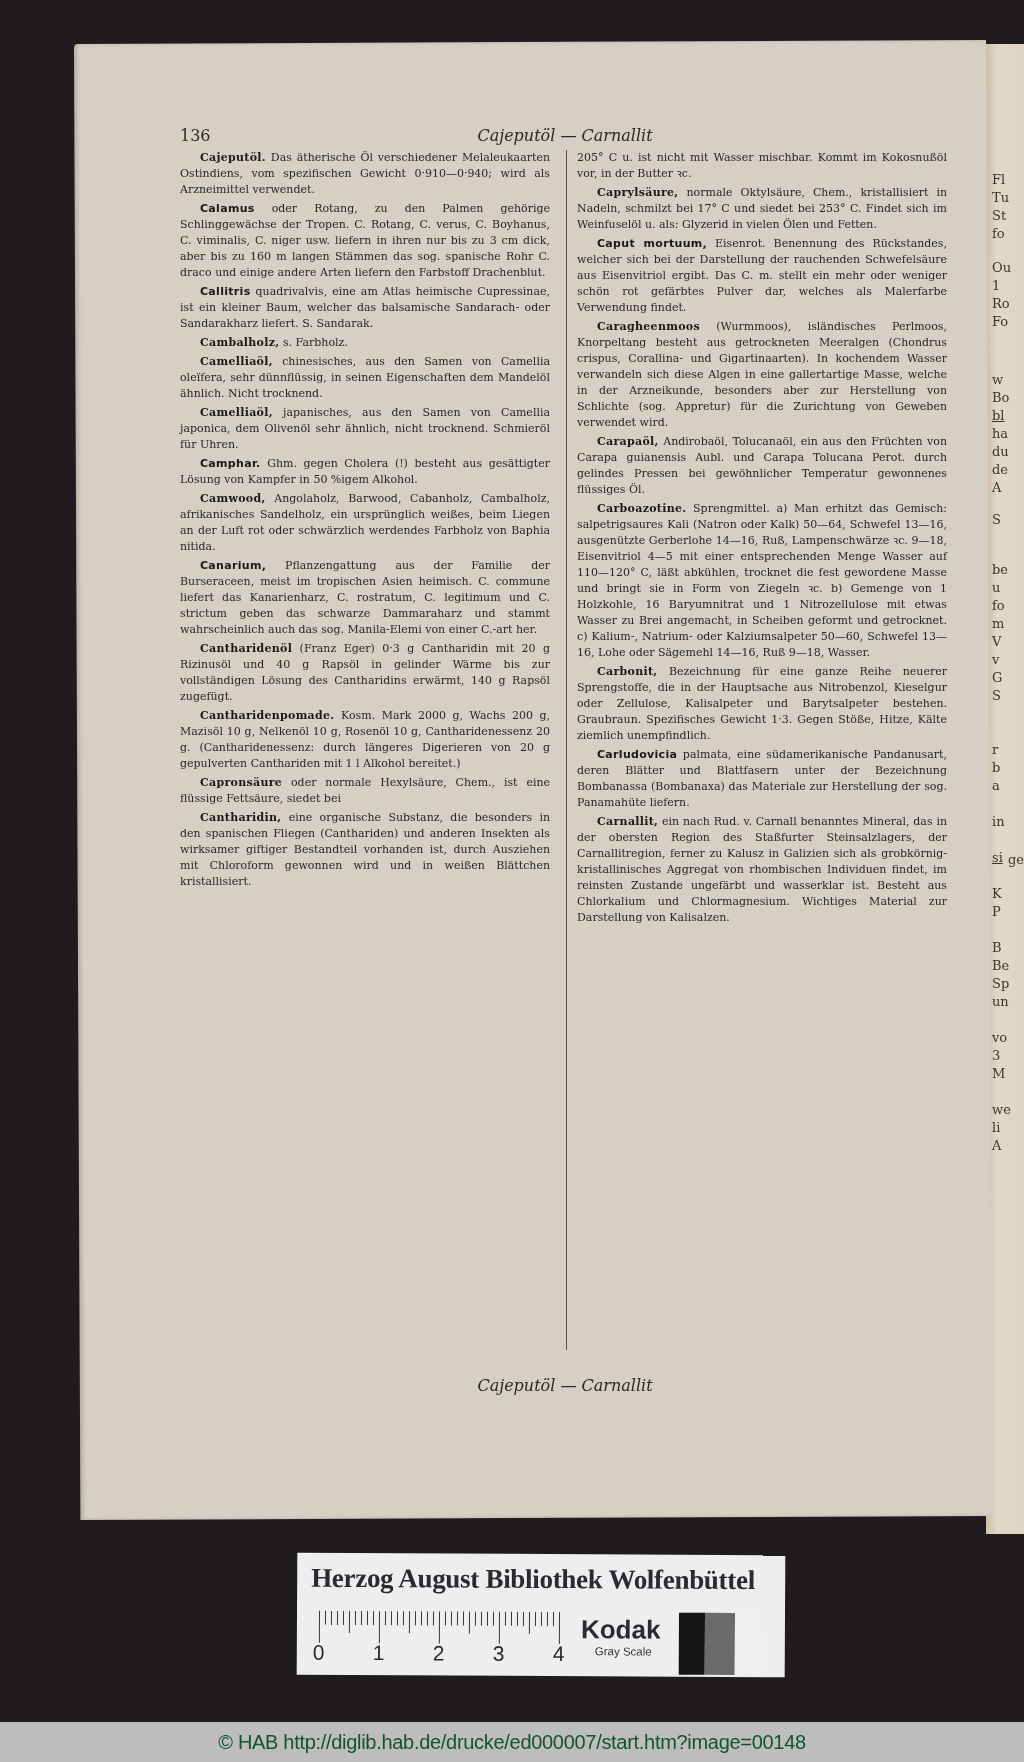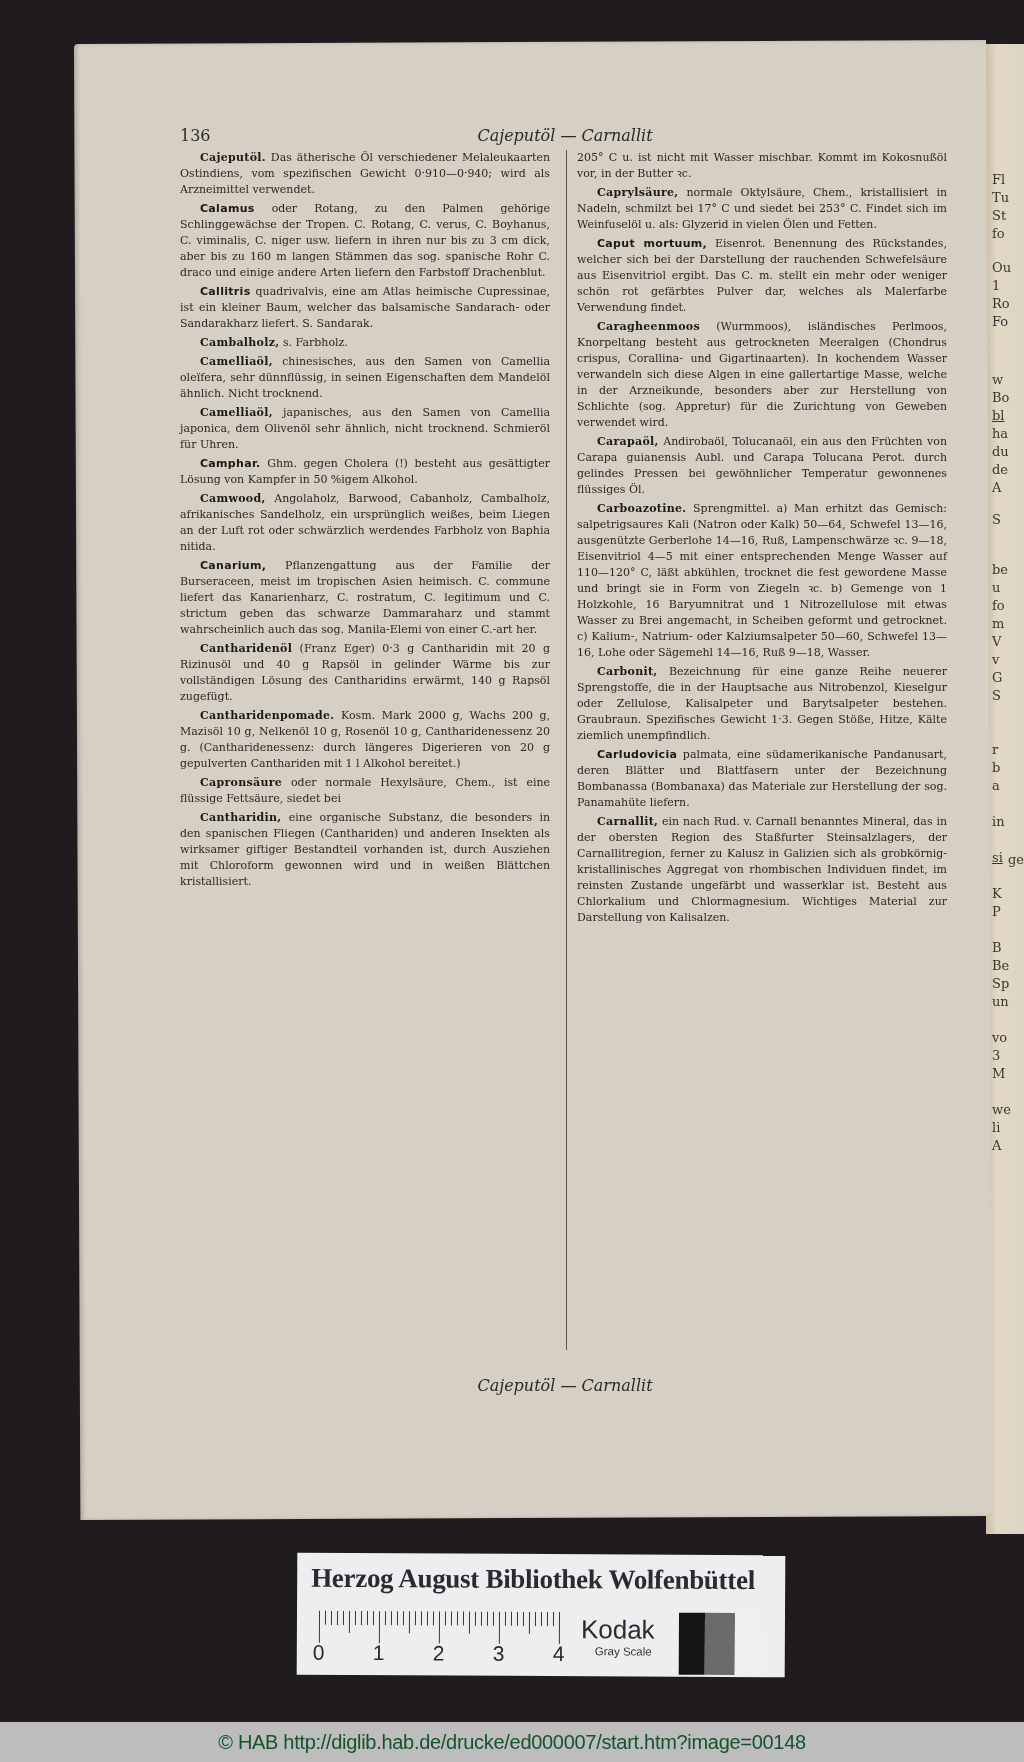--- a/index.html
+++ b/index.html
@@ -102,21 +102,21 @@
   }
   .ruler-labels {
     position: absolute; left: 14px; top: 88px; width: 260px; height: 26px;
   }
   .ruler-label {
     position: absolute; top: 0;
     font-family: "Liberation Sans", sans-serif; font-size: 21px; color: #2a2a2a;
   }
   .kodak-brand {
     position: absolute; left: 284px; top: 60px;
-    font-family: "Liberation Sans", sans-serif; font-weight: normal;
+    font-family: "Liberation Sans", sans-serif; font-weight: bold;
     font-size: 26px; color: #2b2a2e;
   }
   .kodak-sub {
     position: absolute; left: 298px; top: 91px;
     font-family: "Liberation Sans", sans-serif;
     font-size: 11.5px; color: #333;
   }
   .gray-scale {
     position: absolute; left: 382px; top: 58px; width: 83px; height: 62px;
     display: flex;

